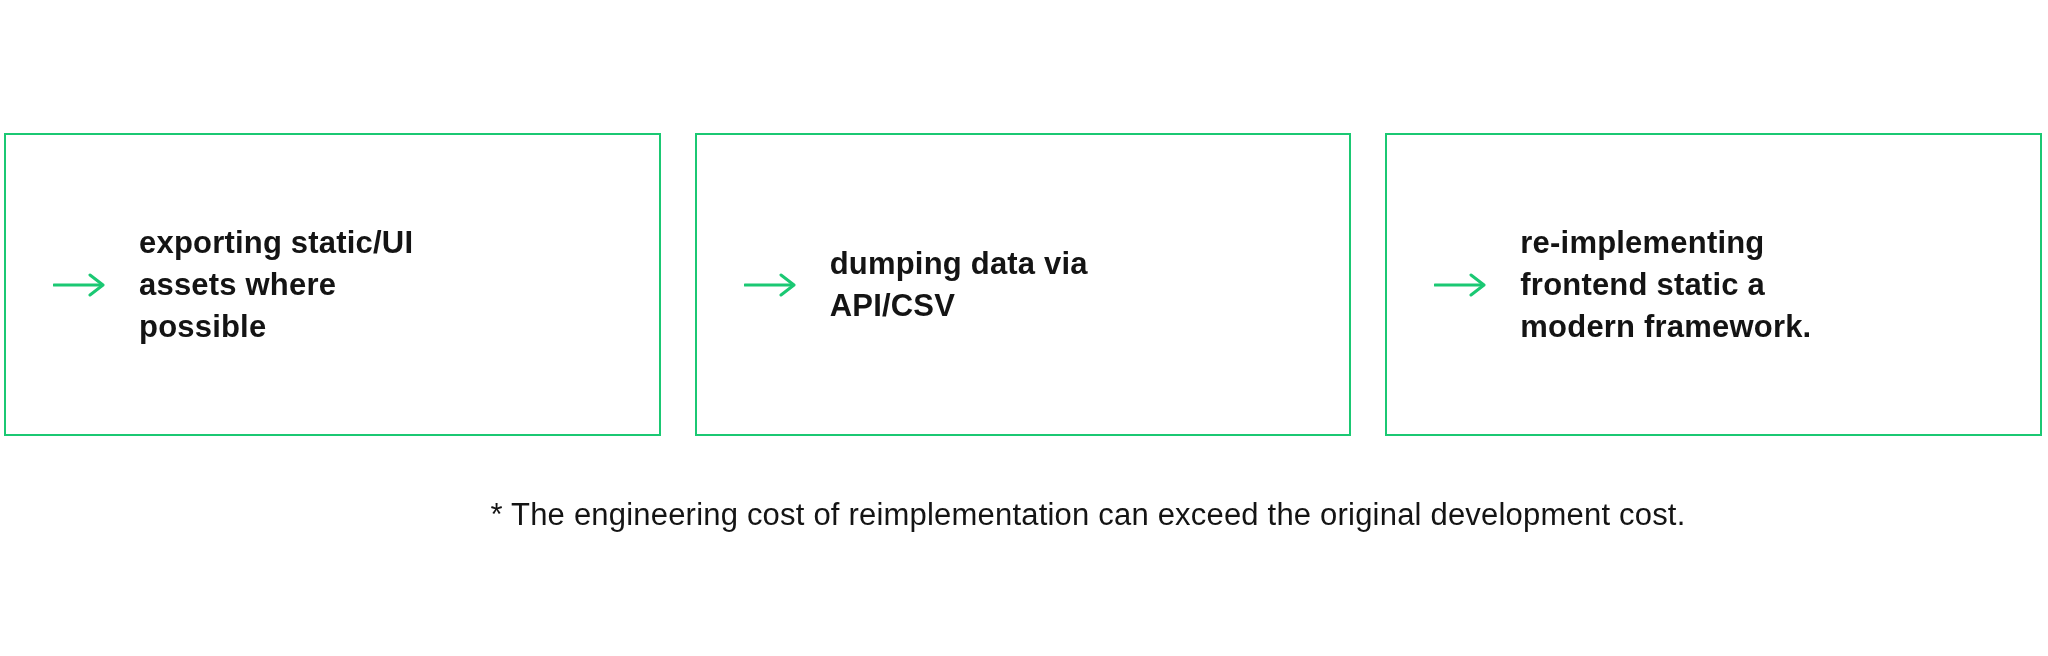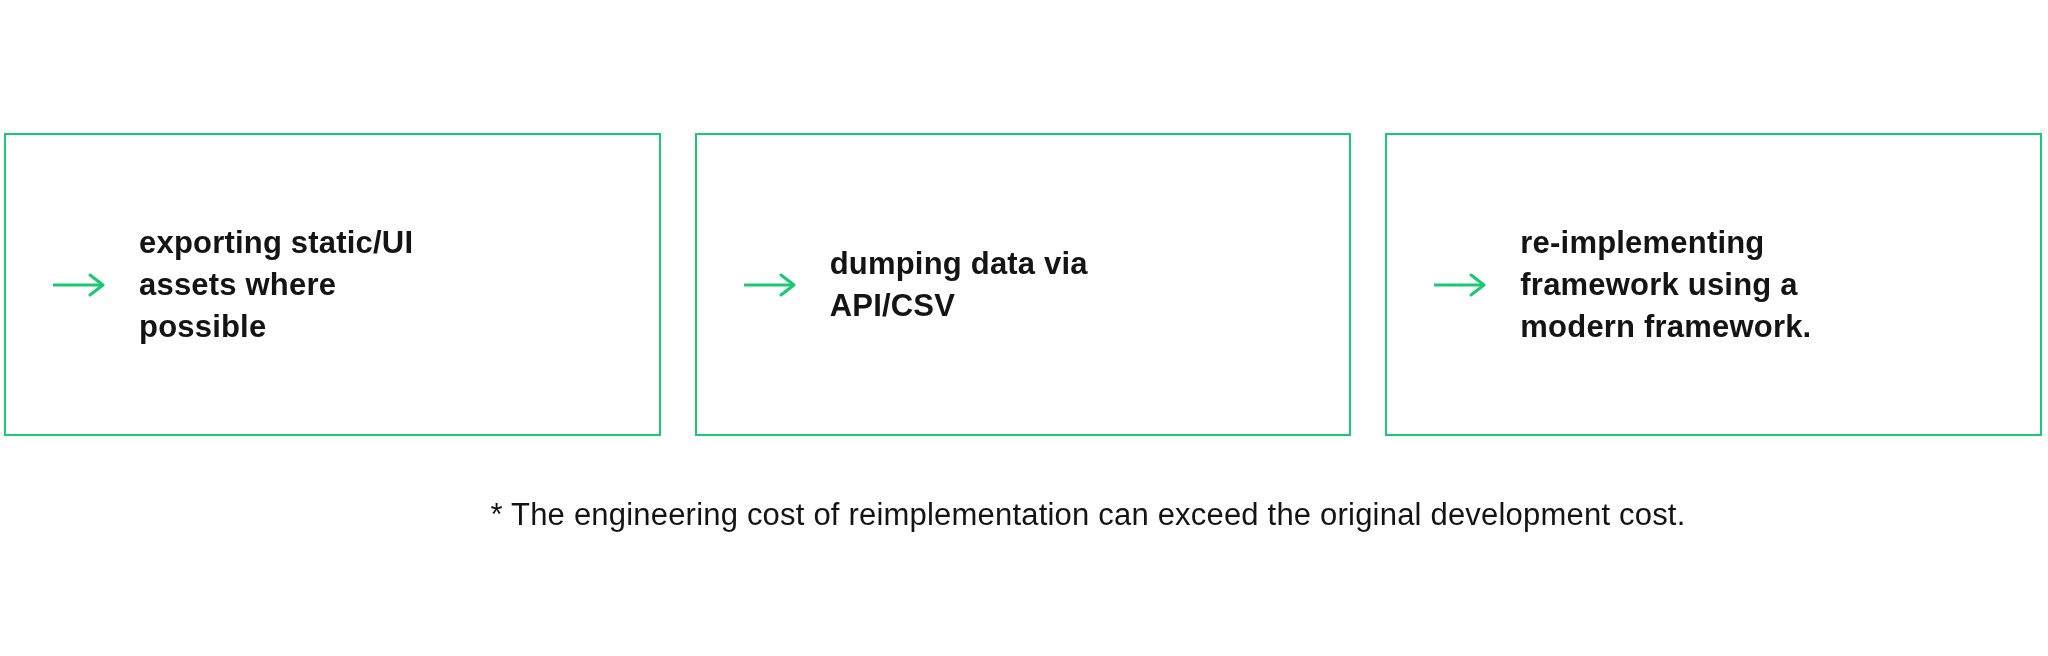--- a/index.html
+++ b/index.html
@@ -93,20 +93,20 @@
 API/CSV</p>
     </div>
 
 
     <div class="card">
       <svg class="arrow" width="52" height="26" viewBox="0 0 52 26">
         <line x1="1" y1="13" x2="49" y2="13" stroke="#1BC873" stroke-width="3" stroke-linecap="round"></line>
         <polyline points="37,3 50,13 37,23" fill="none" stroke="#1BC873" stroke-width="3" stroke-linecap="round" stroke-linejoin="round"></polyline>
       </svg>
       <p class="card-text">re-implementing
-framework using a
+frontend static a
 modern framework.</p>
     </div>
 
   </div>
 
   <p class="footnote">* The engineering cost of reimplementation can exceed the original development cost.</p>
 </div>
 
 </body></html>

